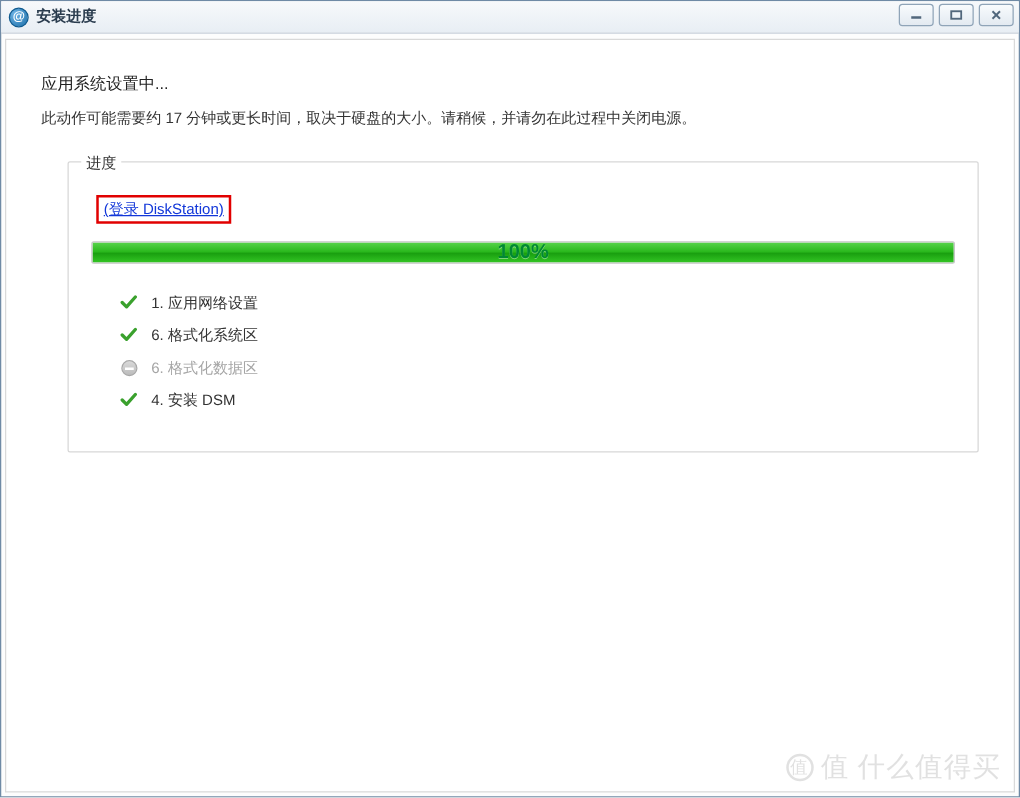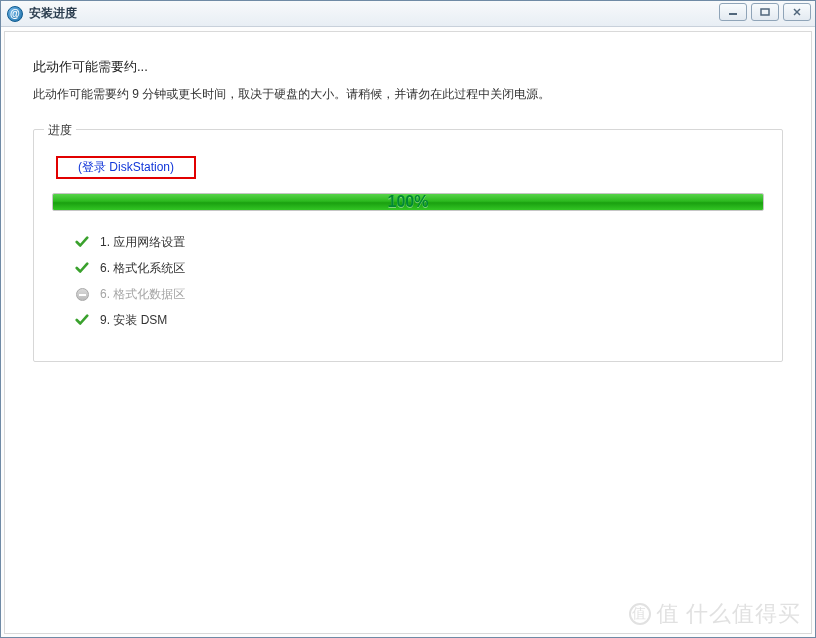--- a/index.html
+++ b/index.html
@@ -56,34 +56,36 @@
     border:1px solid #d9d9d9;
     padding: 26px 28px 18px 28px;
   }
   .heading { font-size:13px; color:#222; margin-bottom:10px; }
   .subtext { font-size:12px; color:#333; margin-bottom:26px; }
   .fieldset {
     border:1px solid #d7d7d7;
     border-radius:2px;
     padding: 26px 16px 28px 16px;
     position:relative;
+    margin-left:21px;
   }
   .legend {
     position:absolute;
     top:-8px; left:10px;
     background:#fff;
     padding:0 4px;
     font-size:12px;
     color:#333;
   }
   .status-line { margin:0 4px 14px 4px; color:#333; display:flex; flex-wrap:wrap; align-items:baseline; }
   .status-line .link {
     color:#1237d9;
+    text-decoration:underline;
     border:2px solid #e10000;
-    padding:1px 20px;
+    padding:1px 4px;
     margin-left:2px;
   }
   .progressbar-wrap {
     height:18px;
     background:#f0f0f0;
     border:1px solid #c6c6c6;
     border-radius:2px;
     position:relative;
     margin:0 2px 18px 2px;
     overflow:hidden;
@@ -146,22 +148,22 @@
       <div class="winbtn">
         <svg width="10" height="8">
             <line x1="2" y1="1" x2="8" y2="7" stroke="#51677c" stroke-width="1.5"></line>
             <line x1="8" y1="1" x2="2" y2="7" stroke="#51677c" stroke-width="1.5"></line>
           </svg>
       </div>
     </div>
   </div>
 
   <div class="content">
-    <div class="heading">此动作可能需要约...</div>
-    <div class="subtext">此动作可能需要约 9 分钟或更长时间，取决于硬盘的大小。请稍候，并请勿在此过程中关闭电源。</div>
+    <div class="heading">应用系统设置中...</div>
+    <div class="subtext">此动作可能需要约 17 分钟或更长时间，取决于硬盘的大小。请稍候，并请勿在此过程中关闭电源。</div>
 
     <div class="fieldset">
       <div class="legend">进度</div>
 
       <div class="status-line">
         <a class="link">(登录 DiskStation)</a>
       </div>
 
       <div class="progressbar-wrap">
         <div class="progressbar-fill"></div>
@@ -191,21 +193,21 @@
               <span class="skip"></span>
             </span>
             <span class="label">6. 格式化数据区</span>
           </div>
           <div class="step">
             <span class="icon check">
               <svg viewBox="0 0 16 16">
                 <path d="M2 8 L6 12 L14 3" fill="none" stroke="#3aa12d" stroke-width="3" stroke-linecap="round" stroke-linejoin="round"></path>
               </svg>
             </span>
-            <span class="label">9. 安装 DSM</span>
+            <span class="label">4. 安装 DSM</span>
           </div>
         </div>
     </div>
   </div>
 
   <div class="watermark">
     <span class="wm-icon">值</span>
     <span>值 什么值得买</span>
   </div>
 </div>

